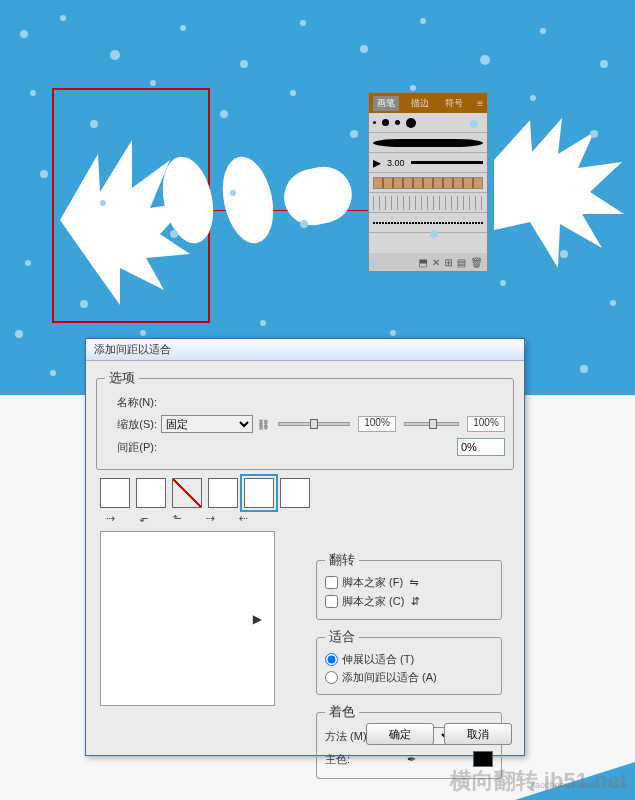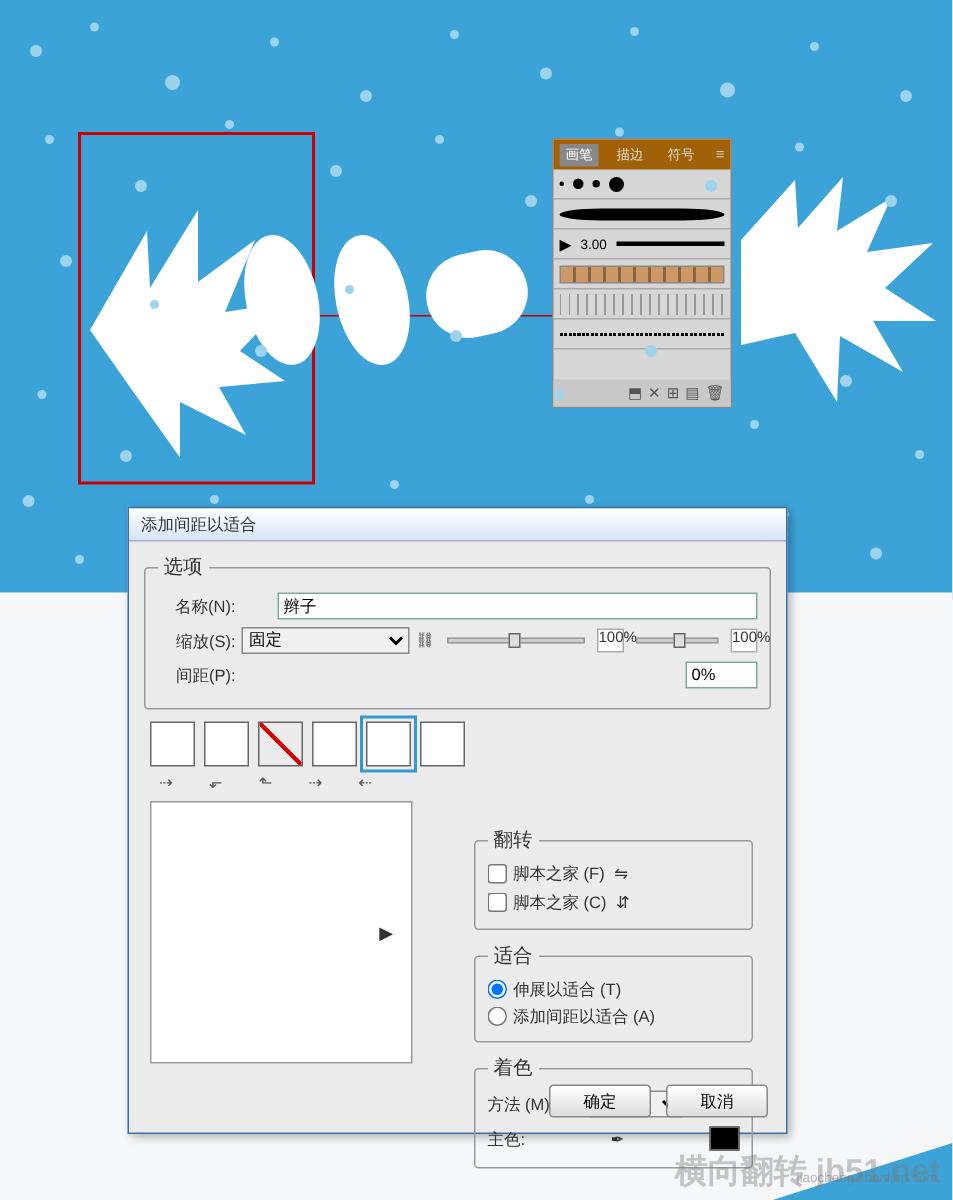--- a/index.html
+++ b/index.html
@@ -29,21 +29,21 @@
 .dlg-title { height: 22px; background: linear-gradient(#fff,#d4e4f7); border-bottom: 1px solid #aac; font-size: 11px; padding: 3px 8px; color: #333; display: flex; align-items: center; }
 .dlg-body { padding: 8px 10px; font-size: 11px; color: #333; }
 fieldset { border: 1px solid #999; border-radius: 3px; padding: 8px; margin-bottom: 8px; }
 legend { font-size: 13px; padding: 0 4px; font-family: Liberation Serif, serif; }
 .fld-row { display: flex; align-items: center; gap: 4px; margin-bottom: 5px; justify-content: space-between; }
 .fld-row label { width: 52px; text-align: right; font-size: 11px; }
 .fld-row input[type=text] { height: 18px; border: 1px solid #7a9; font-size: 11px; padding: 0 3px; }
 .fld-row select { height: 18px; border: 1px solid #888; font-size: 11px; }
 .slider-track { flex: 1; height: 4px; background: #ccc; border: 1px solid #999; position: relative; margin: 0 4px; }
 .slider-thumb { position: absolute; top: -4px; width: 8px; height: 10px; background: #ddd; border: 1px solid #666; }
-.pct-box { width: 18px; height: 16px; border: 1px solid #aaa; font-size: 10px; text-align: center; background: #fff; }
+.pct-box { width: 38px; height: 16px; border: 1px solid #aaa; font-size: 10px; text-align: center; background: #fff; }
 .tile-row { display: flex; gap: 6px; margin: 8px 4px 4px; }
 .tile { width: 30px; height: 30px; border: 1px solid #666; background: #fff; display: flex; align-items: center; justify-content: center; }
 .tile.sel { outline: 2px solid #39c; outline-offset: 2px; }
 .tile-diag { background: linear-gradient(to top right,transparent 47%,#d00 47%,#d00 53%,transparent 53%); }
 .arrow-row { display: flex; gap: 24px; margin: 2px 10px 6px; font-size: 11px; color: #555; }
 .preview { width: 175px; height: 175px; border: 1px solid #999; background: #fff; margin-left: 4px; position: relative; }
 .preview-arrow { position: absolute; right: 12px; top: 46%; font-size: 12px; }
 .right-col { position: absolute; left: 230px; top: 212px; width: 186px; }
 .chk-row { display: flex; align-items: center; gap: 4px; font-size: 11px; margin-bottom: 4px; }
 .chk-row input { margin: 0; }
@@ -174,25 +174,24 @@
 
 <div class="dialog">
   <div class="dlg-title">
     <span>添加间距以适合</span>
   </div>
   <div class="dlg-body">
     <fieldset>
       <legend>选项</legend>
       <div class="fld-row">
         <label>名称(N):</label>
-        <input type="text" style="width: 320px;" value="辫子">
       </div>
       <div class="fld-row">
         <label>缩放(S):</label>
-        <select style="width:112px;"><option>固定</option></select>
+        <select style="width:92px;"><option>固定</option></select>
         <span style="font-size:10px;">⛓</span>
         <div class="slider-track">
             <div class="slider-thumb" style="left:45%;"></div>
           </div>
         <span class="pct-box">100%</span>
         <div class="slider-track" style="max-width:55px;">
             <div class="slider-thumb" style="left:45%;"></div>
           </div>
         <span class="pct-box">100%</span>
       </div>

